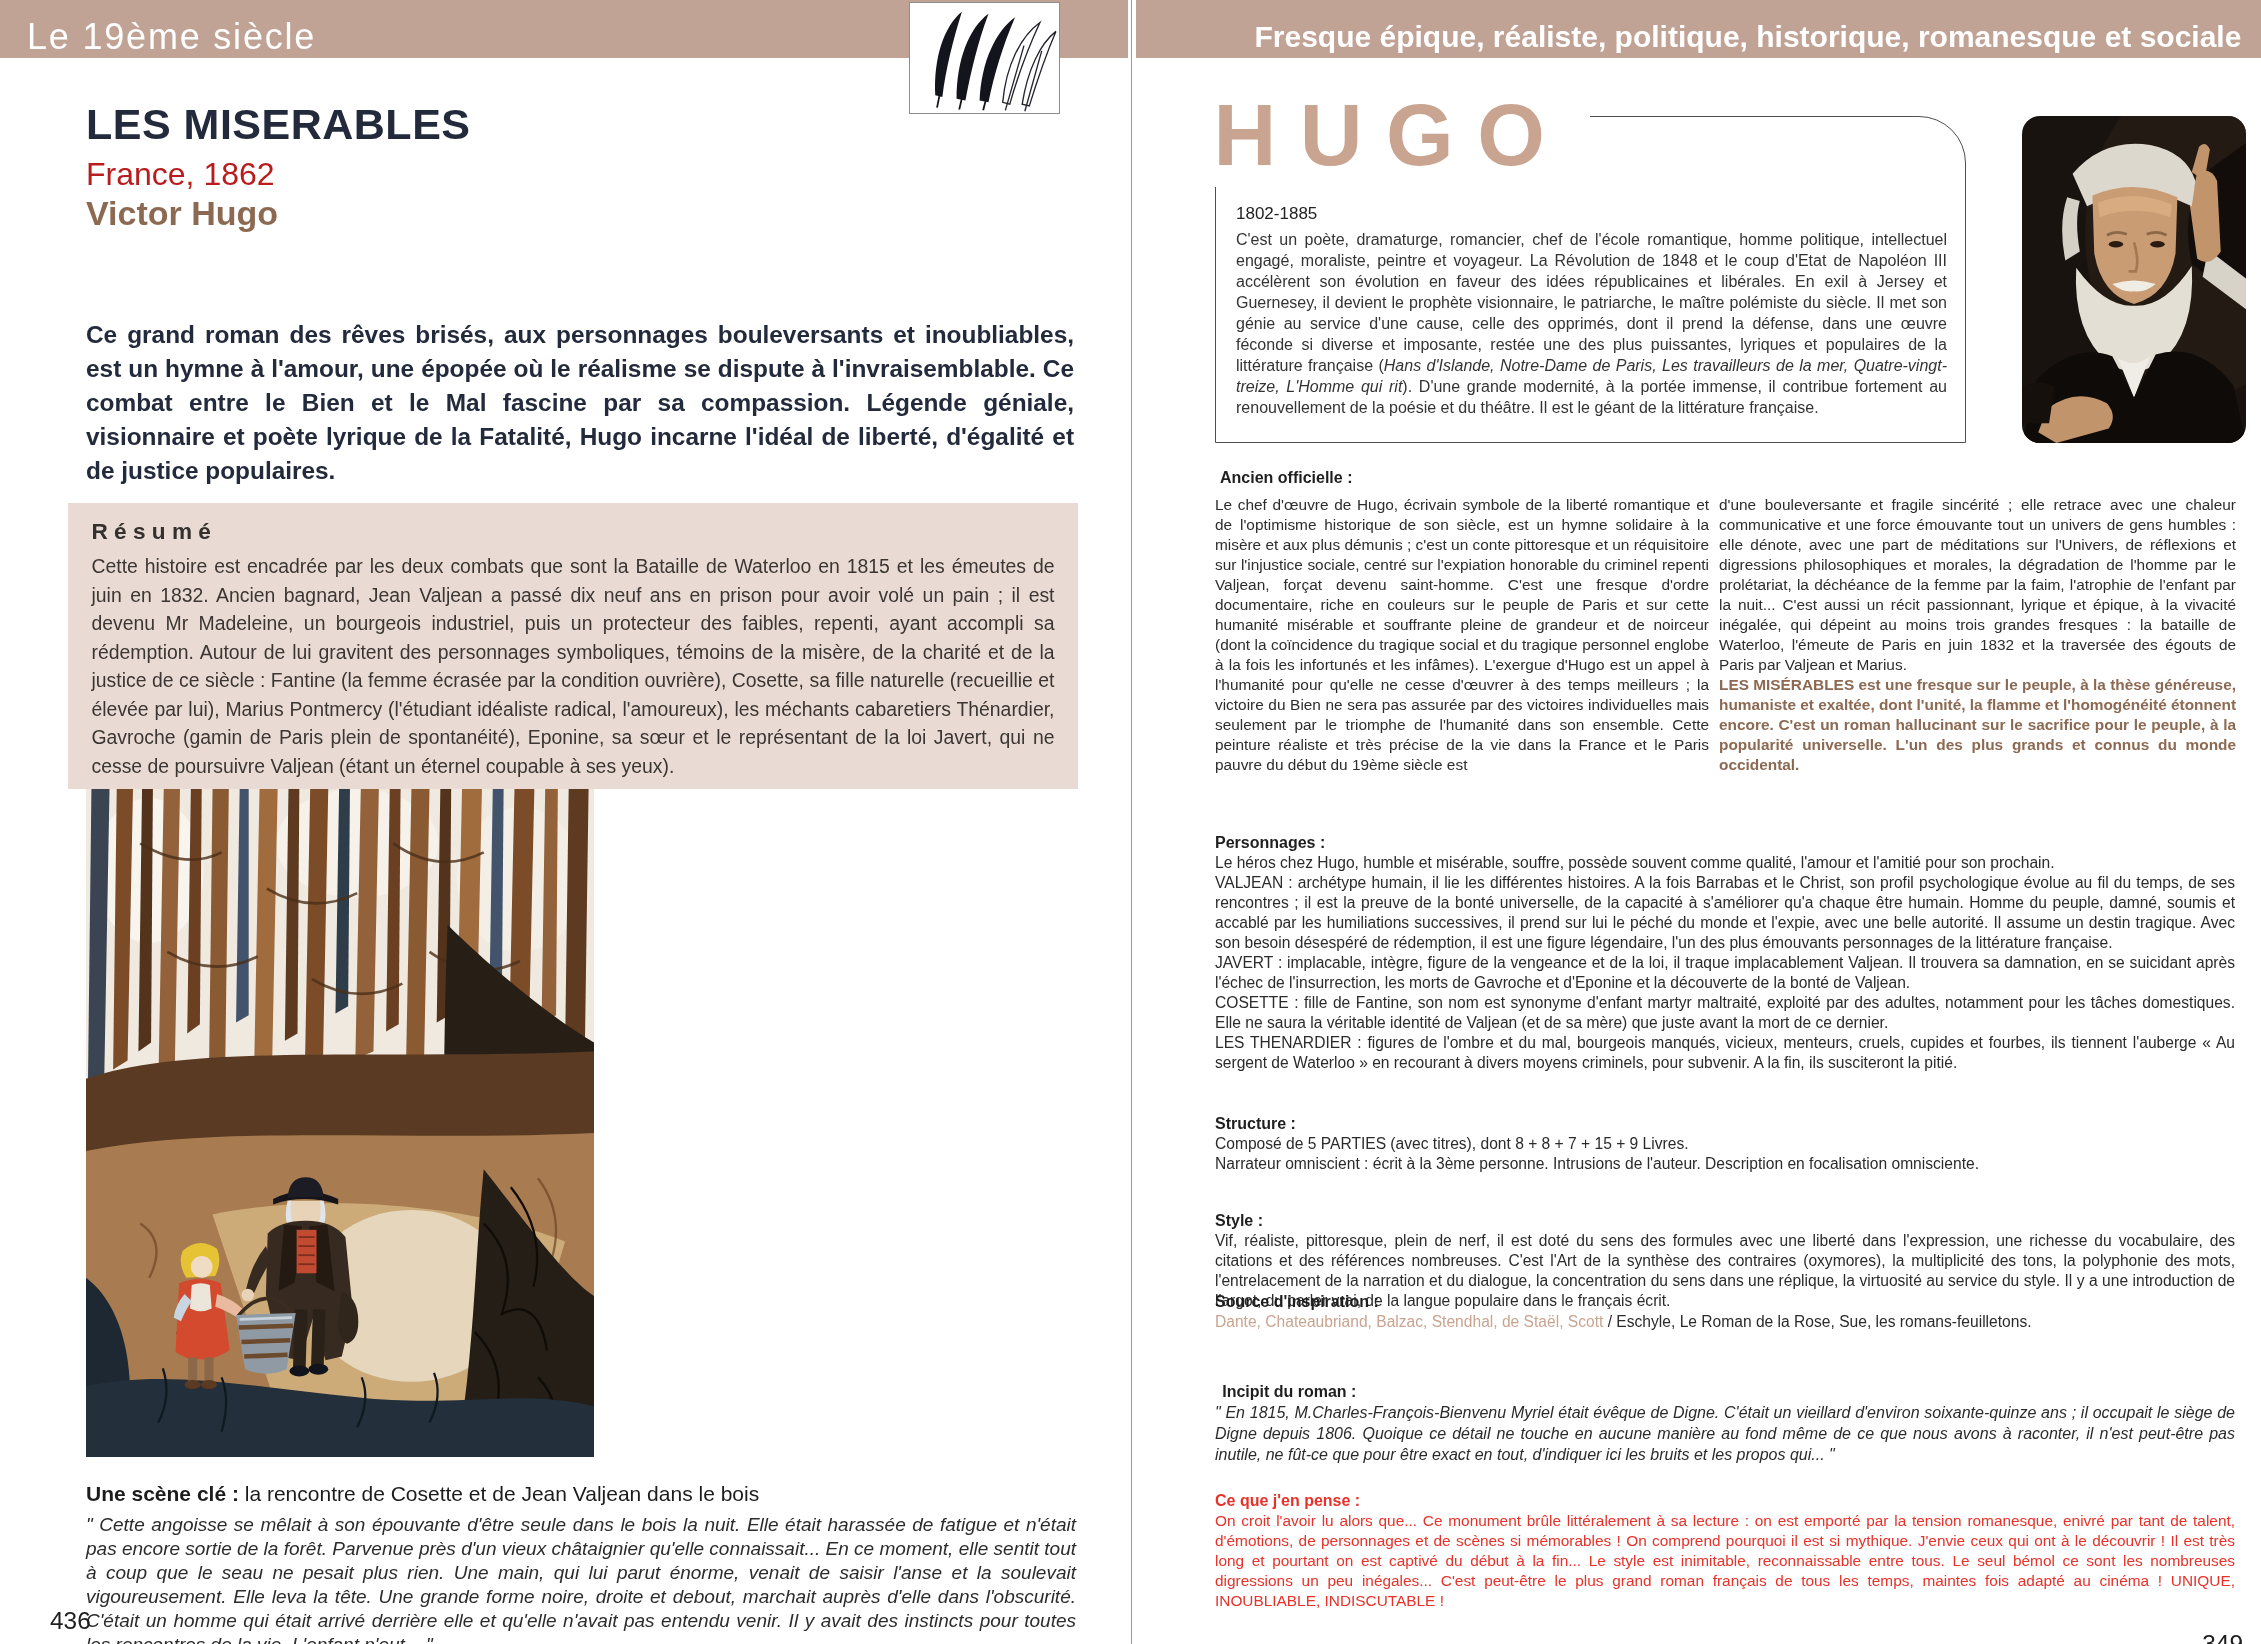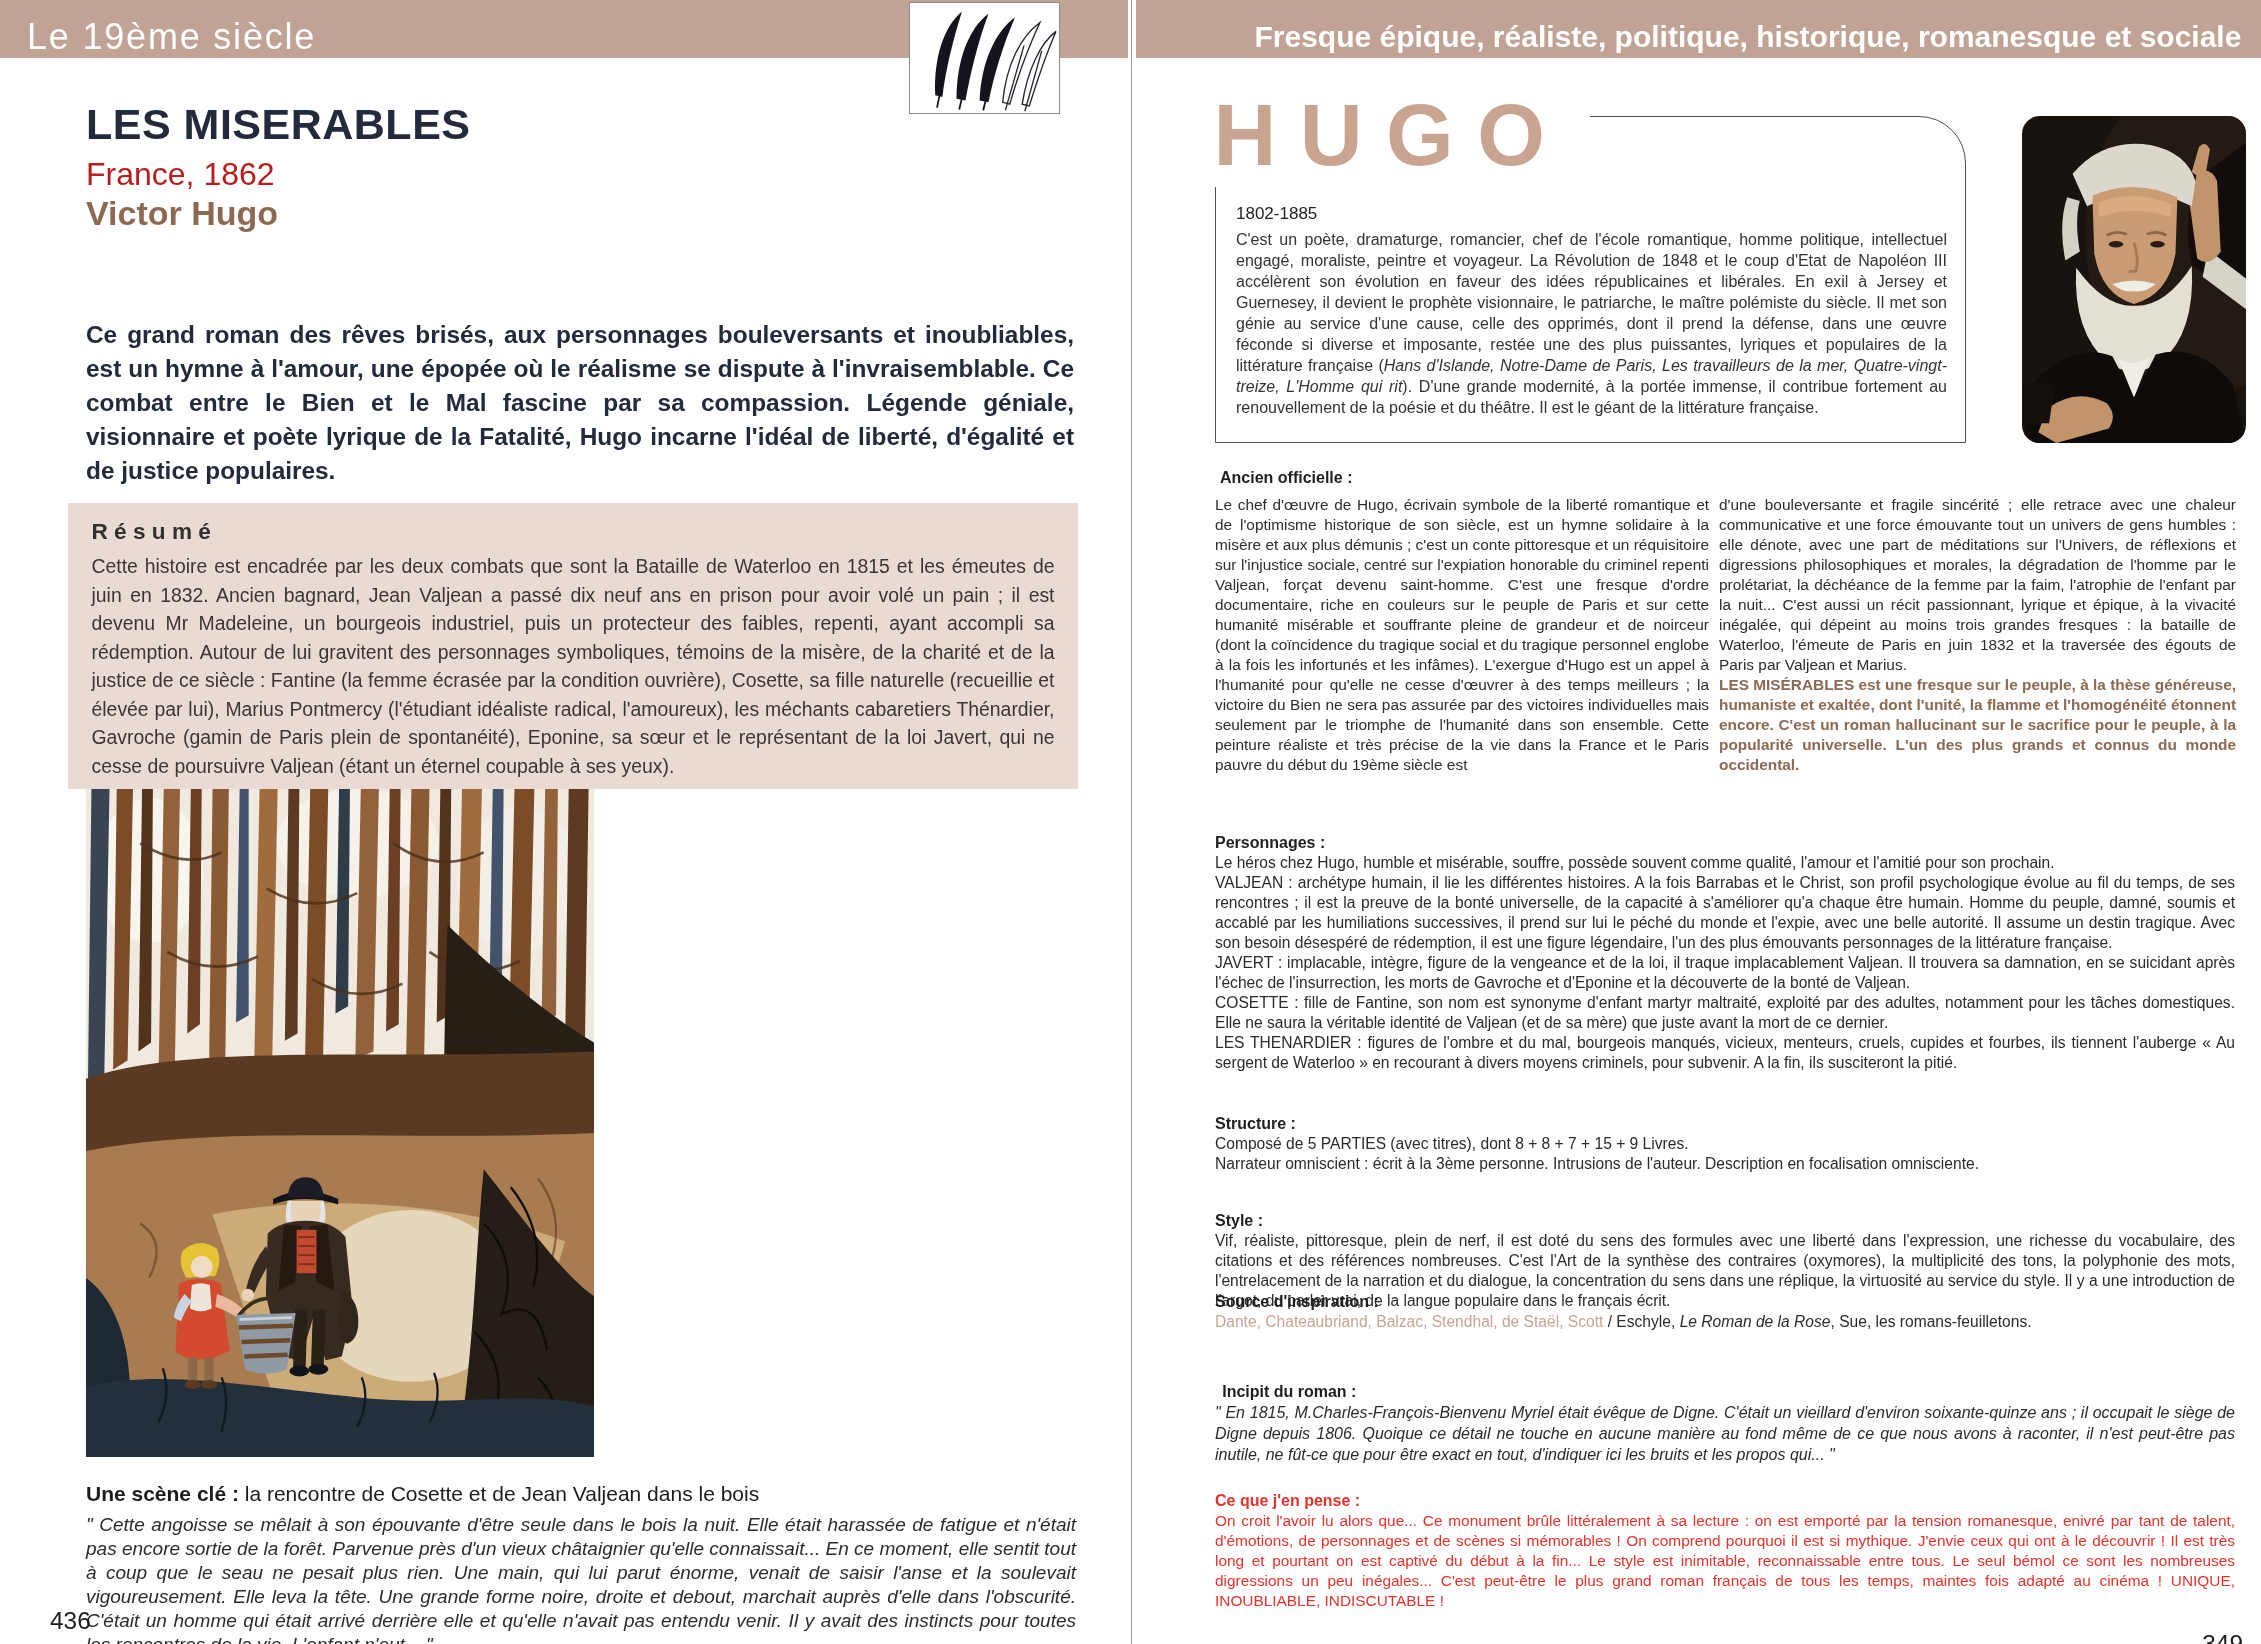--- a/index.html
+++ b/index.html
@@ -283,21 +283,21 @@
       <p>Narrateur omniscient : écrit à la 3ème personne. Intrusions de l'auteur. Description en focalisation omnisciente.</p>
     </div>
 
     <div class="abs rsec" style="top:1176px;margin-top:35px;">
       <span class="sec-heading">Style :</span>
       <p>Vif, réaliste, pittoresque, plein de nerf, il est doté du sens des formules avec une liberté dans l'expression, une richesse du vocabulaire, des citations et des références nombreuses. C'est l'Art de la synthèse des contraires (oxymores), la multiplicité des tons, la polyphonie des mots, l'entrelacement de la narration et du dialogue, la concentration du sens dans une réplique, la virtuosité au service du style. Il y a une introduction de l'argot, du parler vrai, de la langue populaire dans le français écrit.</p>
     </div>
 
     <div class="abs rsec" style="top:1292px;">
       <span class="sec-heading">Source d'inspiration :</span>
-      <p><span class="tan-names">Dante, Chateaubriand, Balzac, Stendhal, de Staël, Scott</span><span> / Eschyle, </span><span style="font-style:italic">Le Roman de la Rose</span><span>, Sue, les romans-feuilletons.</span></p>
+      <p><span class="tan-names">Dante, Chateaubriand, Balzac, Stendhal, de Staël, Scott</span><span> / Eschyle, </span><span style="">Le Roman de la Rose</span><span>, Sue, les romans-feuilletons.</span></p>
     </div>
 
 
     <div class="abs rsec" style="top:1382px;">
       <span class="sec-heading" style="padding-left:7.2px;">Incipit du roman :</span>
       <p class="incipit-quote">" En 1815, M.Charles-François-Bienvenu Myriel était évêque de Digne. C'était un vieillard d'environ soixante-quinze ans ; il occupait le siège de Digne depuis 1806. Quoique ce détail ne touche en aucune manière au fond même de ce que nous avons à raconter, il n'est peut-être pas inutile, ne fût-ce que pour être exact en tout, d'indiquer ici les bruits et les propos qui... "</p>
     </div>
 
     <div class="abs rsec" style="top:1491px;">
       <span class="opinion-heading">Ce que j'en pense :</span>

